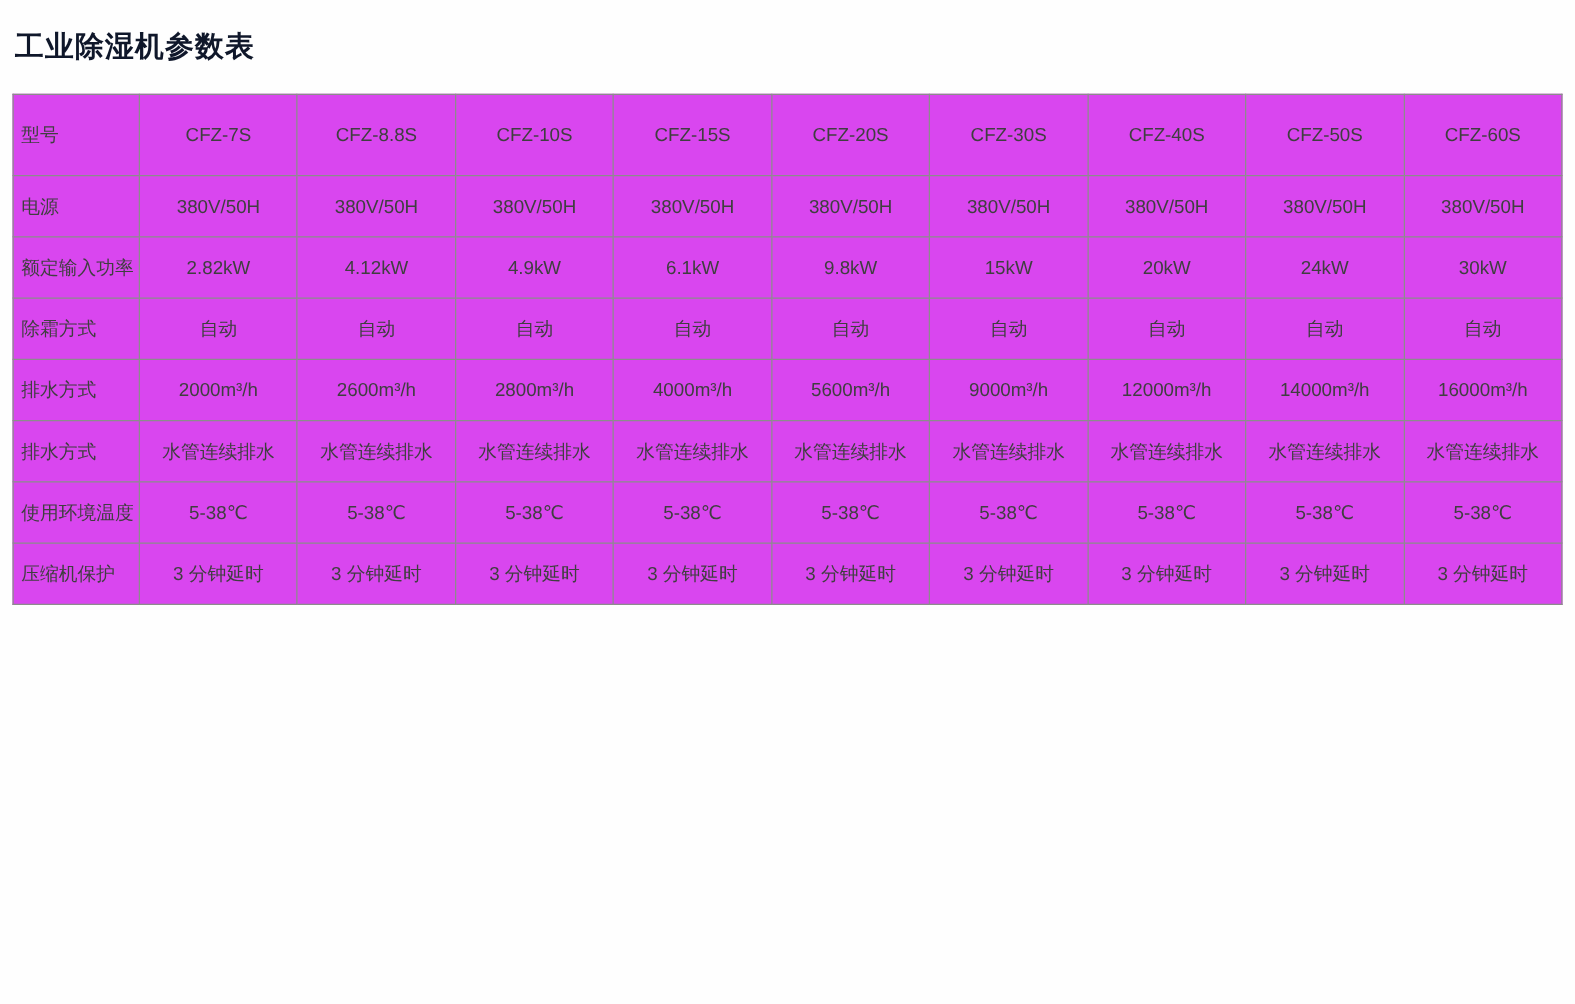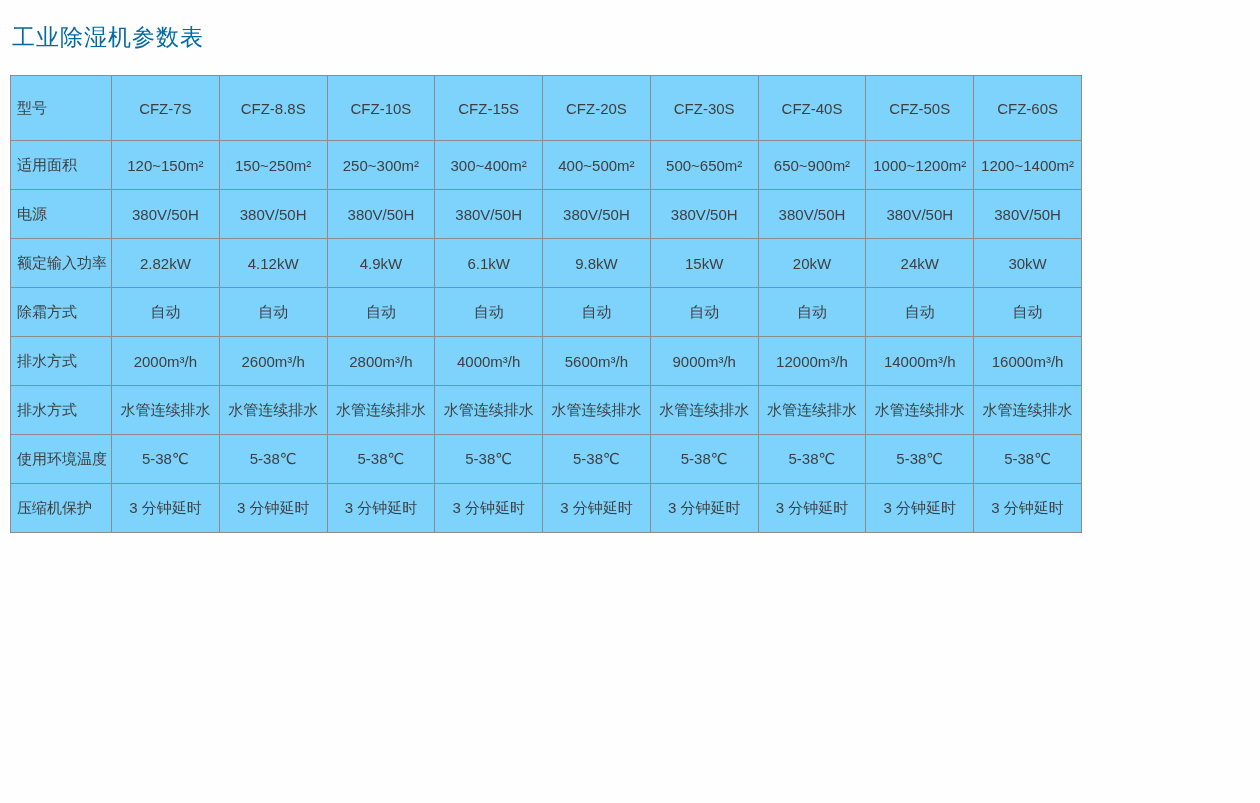--- a/index.html
+++ b/index.html
@@ -10,34 +10,34 @@
     height: 803px;
     font-family: "Liberation Sans", "DejaVu Sans", sans-serif;
     overflow: hidden;
   }
   .page {
     width: 1260px;
     height: 803px;
     box-sizing: border-box;
   }
   .page-title {
-    color: #0369a1;
+    color: #0f172a;
     font-size: 23px;
-    font-weight: normal;
+    font-weight: bold;
     margin: 0;
     padding: 25px 0 0 12px;
     letter-spacing: 1px;
     line-height: 1.1;
   }
   table.spec-table {
     border-collapse: collapse;
     table-layout: fixed;
-    width: 1072px;
+    width: 1240px;
     margin: 25px 0 0 10px;
-    background: #7dd3fc;
+    background: #d946ef;
   }
   table.spec-table td {
     border: 1px solid #8c8c8c;
     color: #3f3f3f;
     font-size: 15px;
     text-align: center;
     vertical-align: middle;
     height: 48px;
     padding: 0 2px;
     overflow: hidden;
@@ -70,32 +70,20 @@
           <td class="label-cell">型号</td>
           <td>CFZ-7S</td>
           <td>CFZ-8.8S</td>
           <td>CFZ-10S</td>
           <td>CFZ-15S</td>
           <td>CFZ-20S</td>
           <td>CFZ-30S</td>
           <td>CFZ-40S</td>
           <td>CFZ-50S</td>
           <td>CFZ-60S</td>
-        </tr>
-        <tr>
-          <td class="label-cell">适用面积</td>
-          <td>120~150m²</td>
-          <td>150~250m²</td>
-          <td>250~300m²</td>
-          <td>300~400m²</td>
-          <td>400~500m²</td>
-          <td>500~650m²</td>
-          <td>650~900m²</td>
-          <td>1000~1200m²</td>
-          <td>1200~1400m²</td>
         </tr>
         <tr>
           <td class="label-cell">电源</td>
           <td>380V/50H</td>
           <td>380V/50H</td>
           <td>380V/50H</td>
           <td>380V/50H</td>
           <td>380V/50H</td>
           <td>380V/50H</td>
           <td>380V/50H</td>

